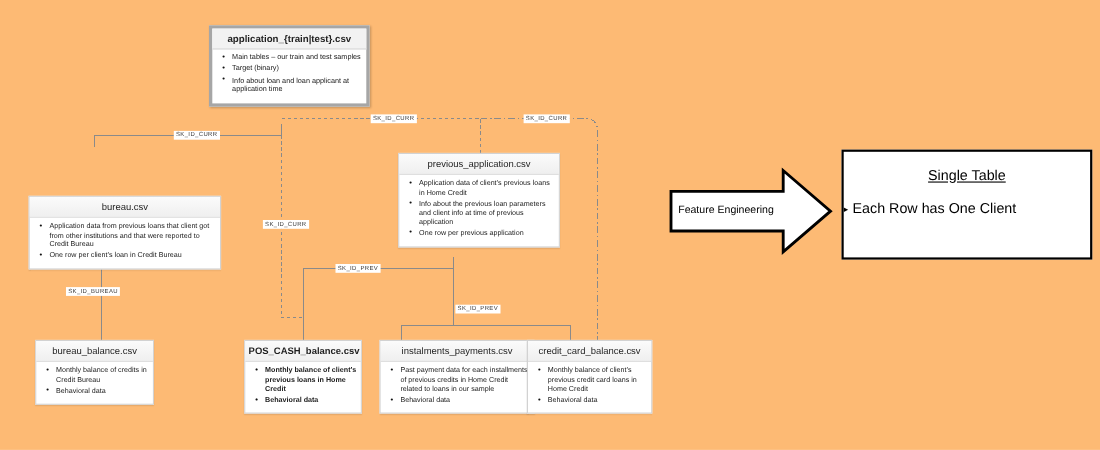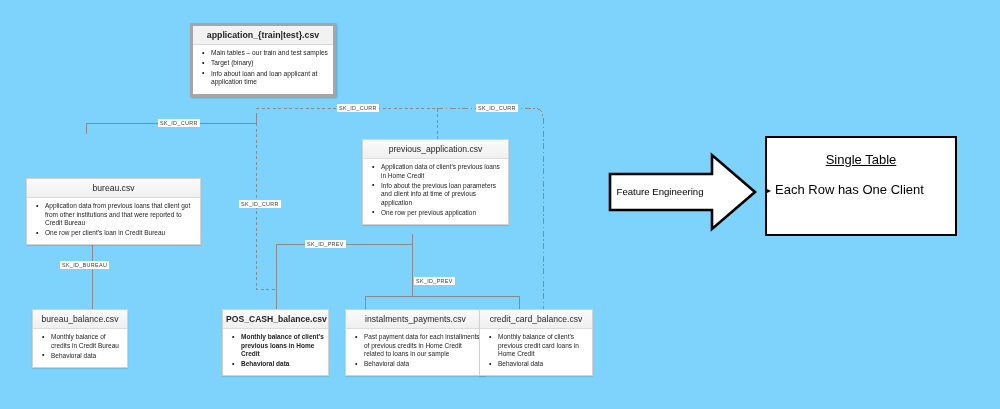--- a/index.html
+++ b/index.html
@@ -9,21 +9,21 @@
     background: #ffffff;
   }
   body {
     font-family: "Liberation Sans", sans-serif;
     -webkit-font-smoothing: antialiased;
   }
   #canvas {
     position: relative;
     width: 1000px;
     height: 409px;
-    background: #7dd3fc;
+    background: #fdba74;
     overflow: hidden;
   }
   
   #connectors {
     position: absolute;
     left: 0;
     top: 0;
     width: 1000px;
     height: 409px;
     z-index: 1;
@@ -209,21 +209,21 @@
     <div class="node-title">previous_application.csv</div>
     <div class="node-body">
       <ul>
         <li>Application data of client’s previous loans in Home Credit</li>
         <li>Info about the previous loan parameters and client info at time of previous application</li>
         <li>One row per previous application</li>
       </ul>
     </div>
   </div>
 
-  <div class="node" style="left:32px; top:309px; width:96px;">
+  <div class="node" style="left:32px; top:309px; width:108px;">
     <div class="node-title">bureau_balance.csv</div>
     <div class="node-body">
       <ul>
         <li>Monthly balance of credits in Credit Bureau</li>
         <li>Behavioral data</li>
       </ul>
     </div>
   </div>
 
   <div class="node" style="left:222px; top:309px; width:107px;font-weight:bold;">
@@ -254,20 +254,20 @@
         <li>Behavioral data</li>
       </ul>
     </div>
   </div>
 
   <svg id="fe-arrow" style="left:608px; top:152px;" width="150" height="80" viewBox="0 0 150 80" xmlns="http://www.w3.org/2000/svg">
     <polygon points="2,22 104,22 104,3 147,40 104,77 104,58 2,58" fill="#ffffff" stroke="#000000" stroke-width="2.6" stroke-linejoin="miter"></polygon>
   </svg>
   <div id="fe-arrow-label" style="left:608px; top:186px; width:104px;">Feature Engineering</div>
 
-  <div id="result-box" style="left:765px; top:136px; width:192px; height:100px;">
+  <div id="result-box" style="left:765px; top:136px; width:228px; height:100px;">
     <div id="result-title">Single Table</div>
     <ul id="result-list">
       <li><span class="tri">▸</span><span>Each Row has One Client</span></li>
     </ul>
   </div>
 
 </div>
 
 </body></html>

